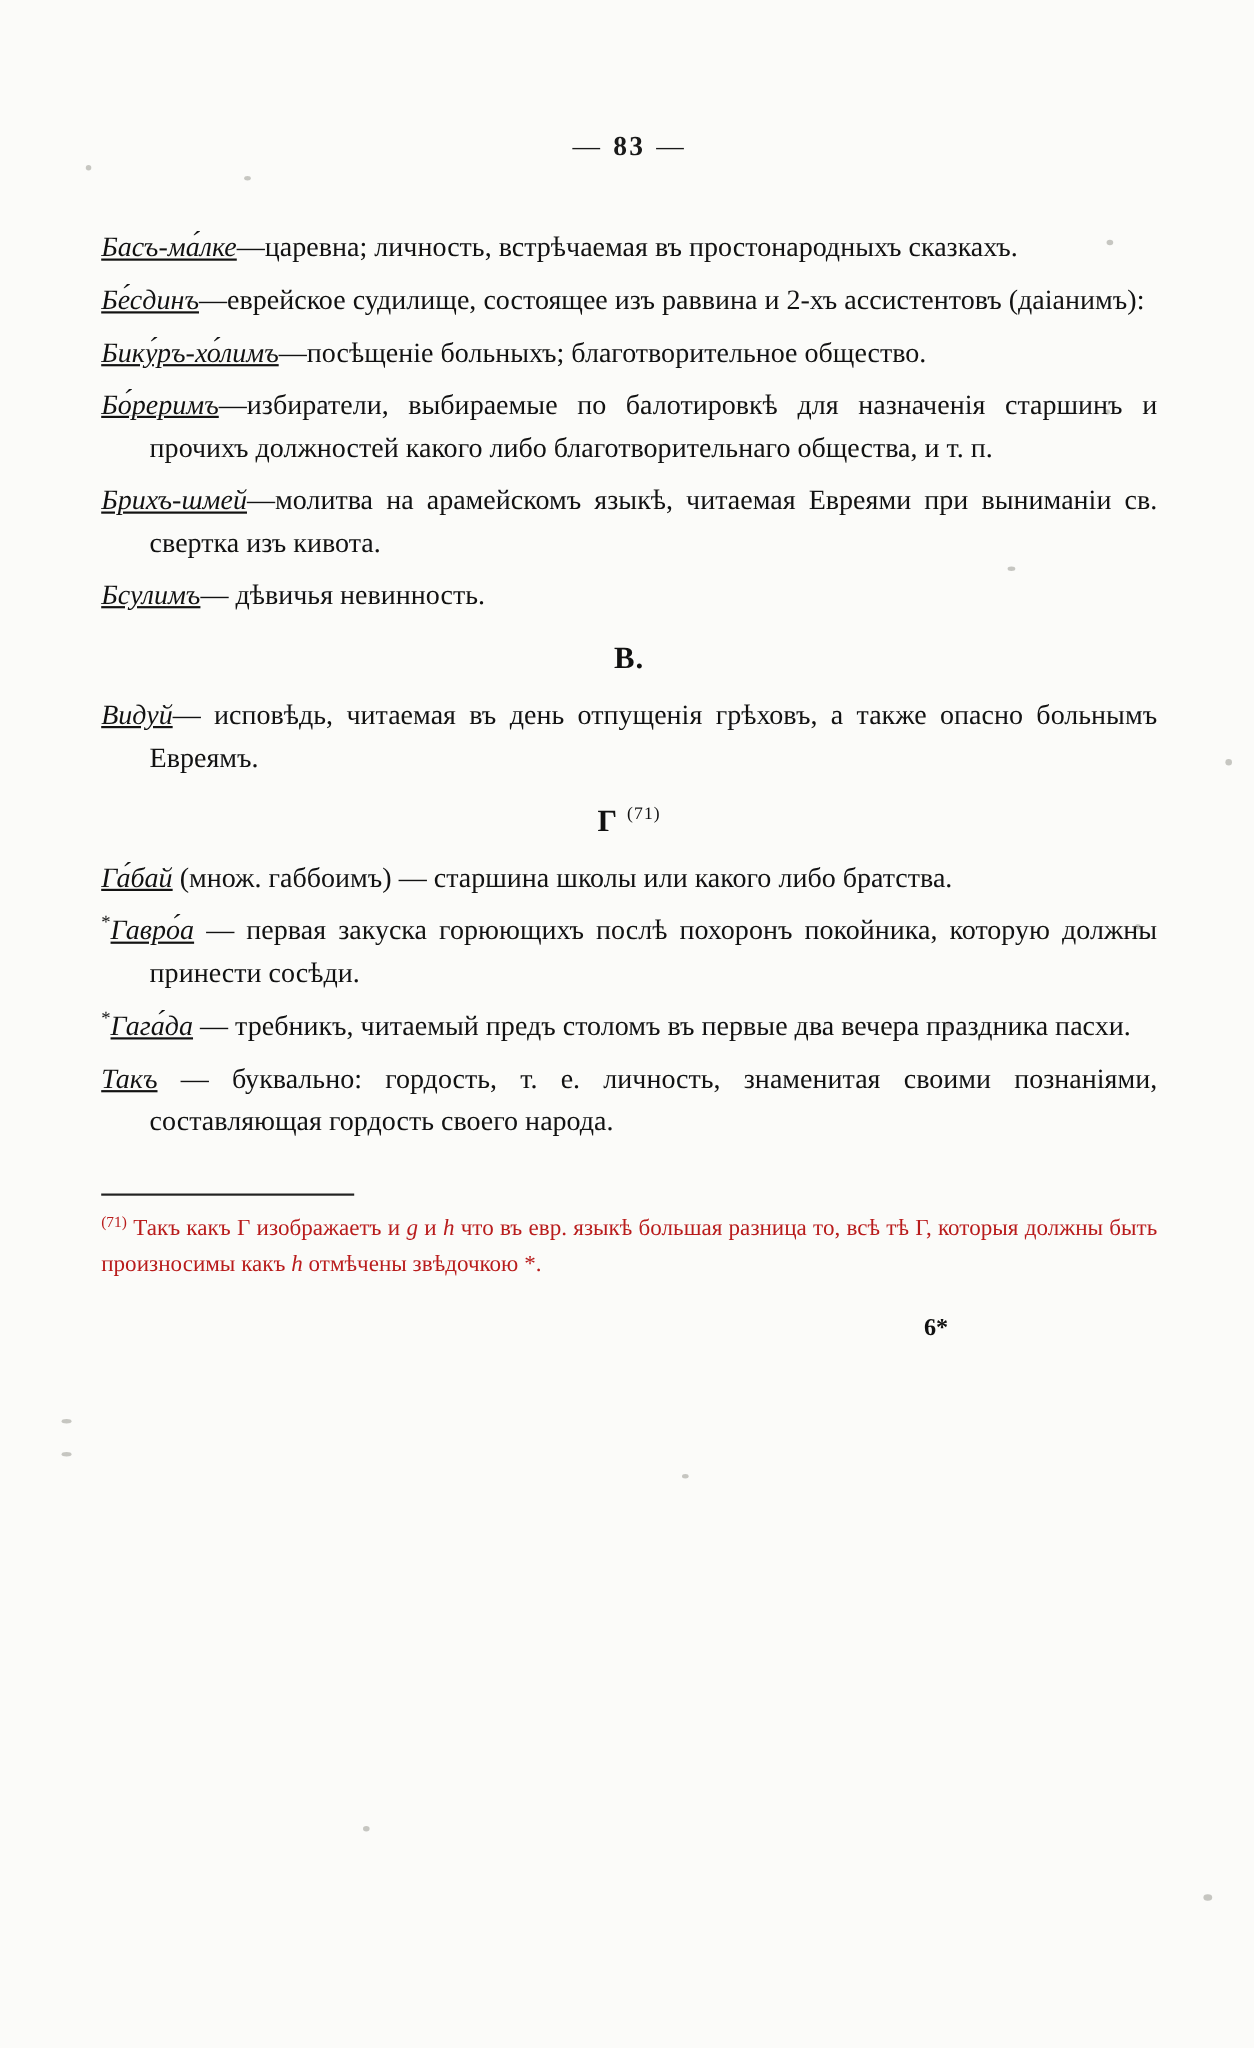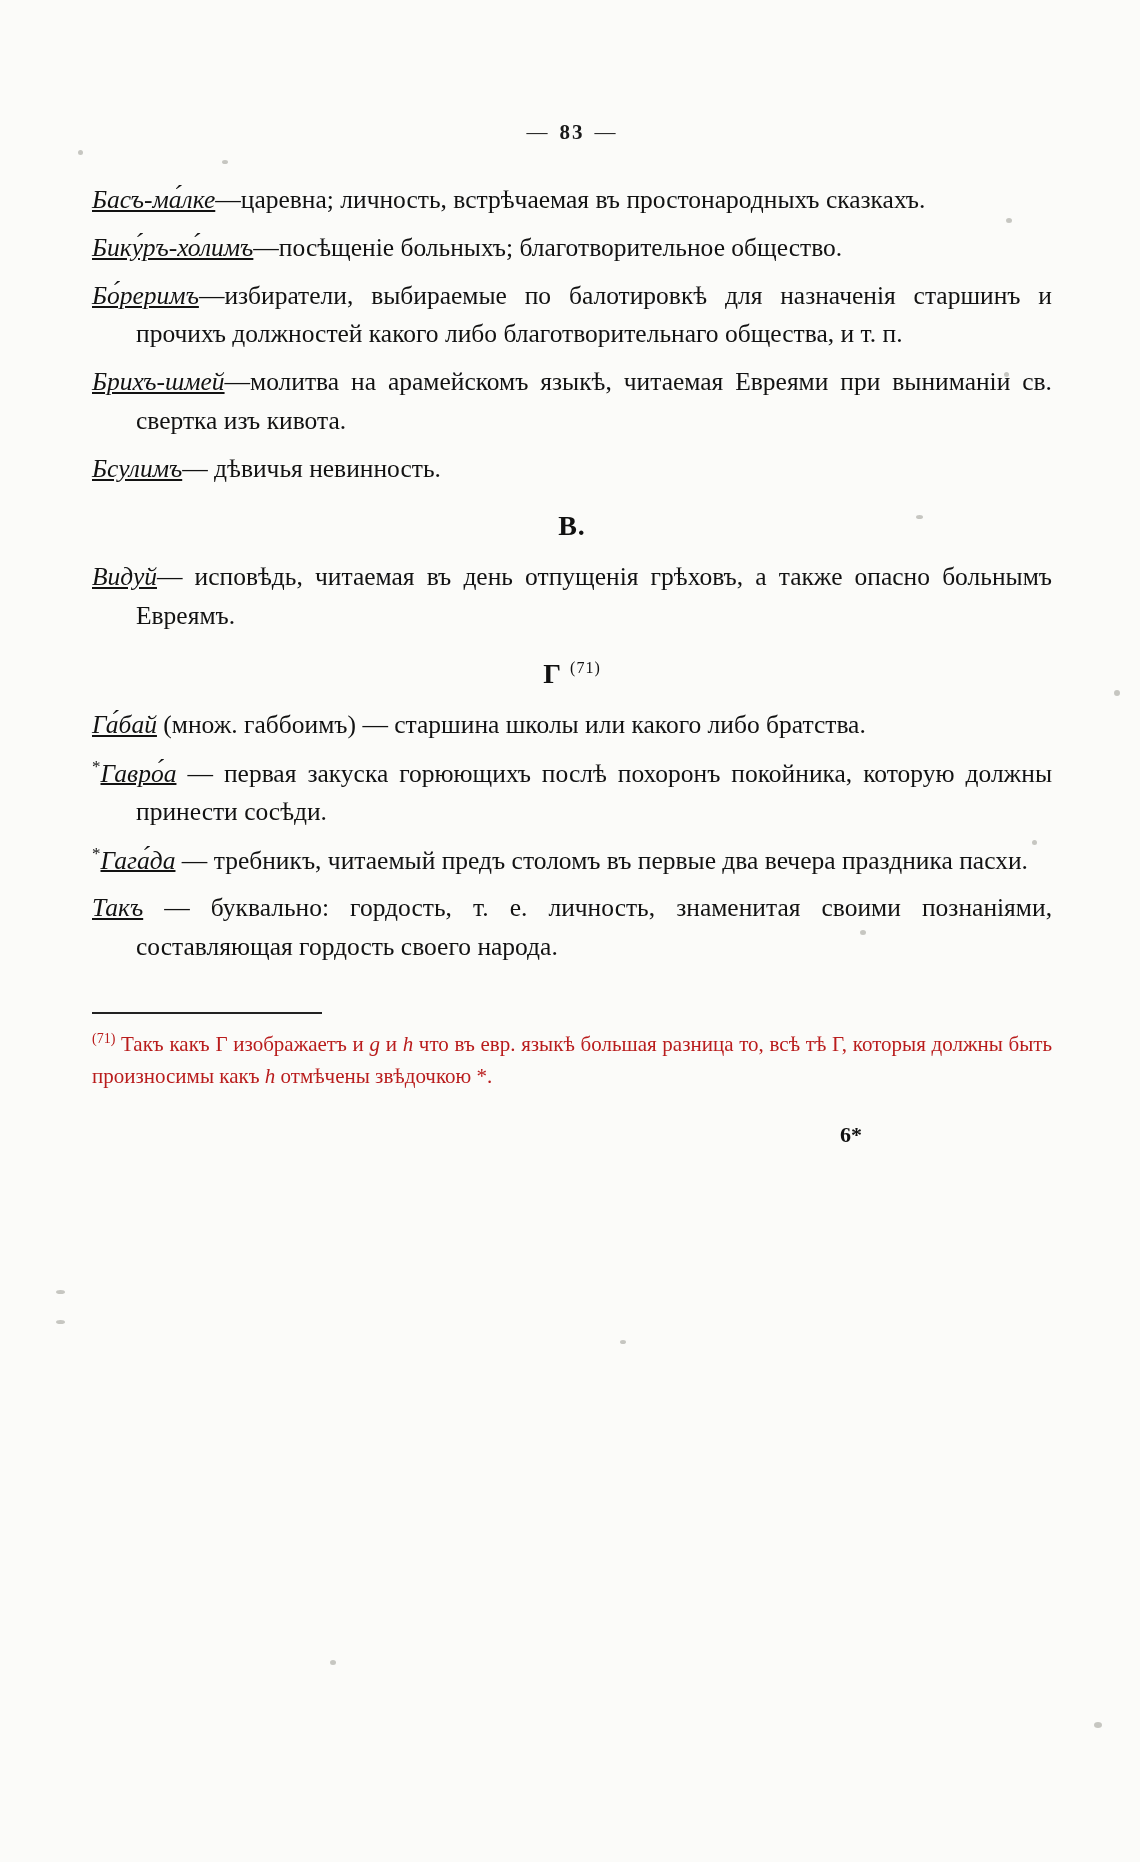--- a/index.html
+++ b/index.html
@@ -23,25 +23,25 @@
     background: #fbfbf9;
   }
   .page-inner {
     position: absolute;
     left: 92px;
     top: 120px;
     width: 960px;
   }
   .page-number {
     text-align: center;
-    font-size: 21px;
+    font-size: 25px;
     font-weight: bold;
     letter-spacing: 2px;
     color: #1a1a1a;
-    margin-bottom: 36px;
+    margin-bottom: 58px;
   }
   .page-number .dash {
     font-weight: normal;
     padding: 0 10px;
   }
   .entries {
     font-size: 25.5px;
     line-height: 1.52;
     color: #121212;
   }
@@ -134,20 +134,23 @@
       <span class="dash">—</span><span>83</span><span class="dash">—</span>
     </div>
 
     <div class="entries">
 
       <div class="entry">
         <span class="headword">Басъ-ма́лке</span><span>—царевна; личность, встрѣчаемая въ простонародныхъ сказкахъ.</span>
       </div>
 
 
+      <div class="entry">
+        <span class="headword">Бе́сдинъ</span><span>—еврейское судилище, состоящее изъ раввина и 2-хъ ассистентовъ (даіанимъ):</span>
+      </div>
 
       <div class="entry">
         <span class="headword">Бику́ръ-хо́лимъ</span><span>—посѣщеніе больныхъ; благотворительное общество.</span>
       </div>
 
       <div class="entry">
         <span class="headword">Бо́реримъ</span><span>—избиратели, выбираемые по балотировкѣ для назначенія старшинъ и прочихъ должностей какого либо благотворительнаго общества, и т. п.</span>
       </div>
 
       <div class="entry">

